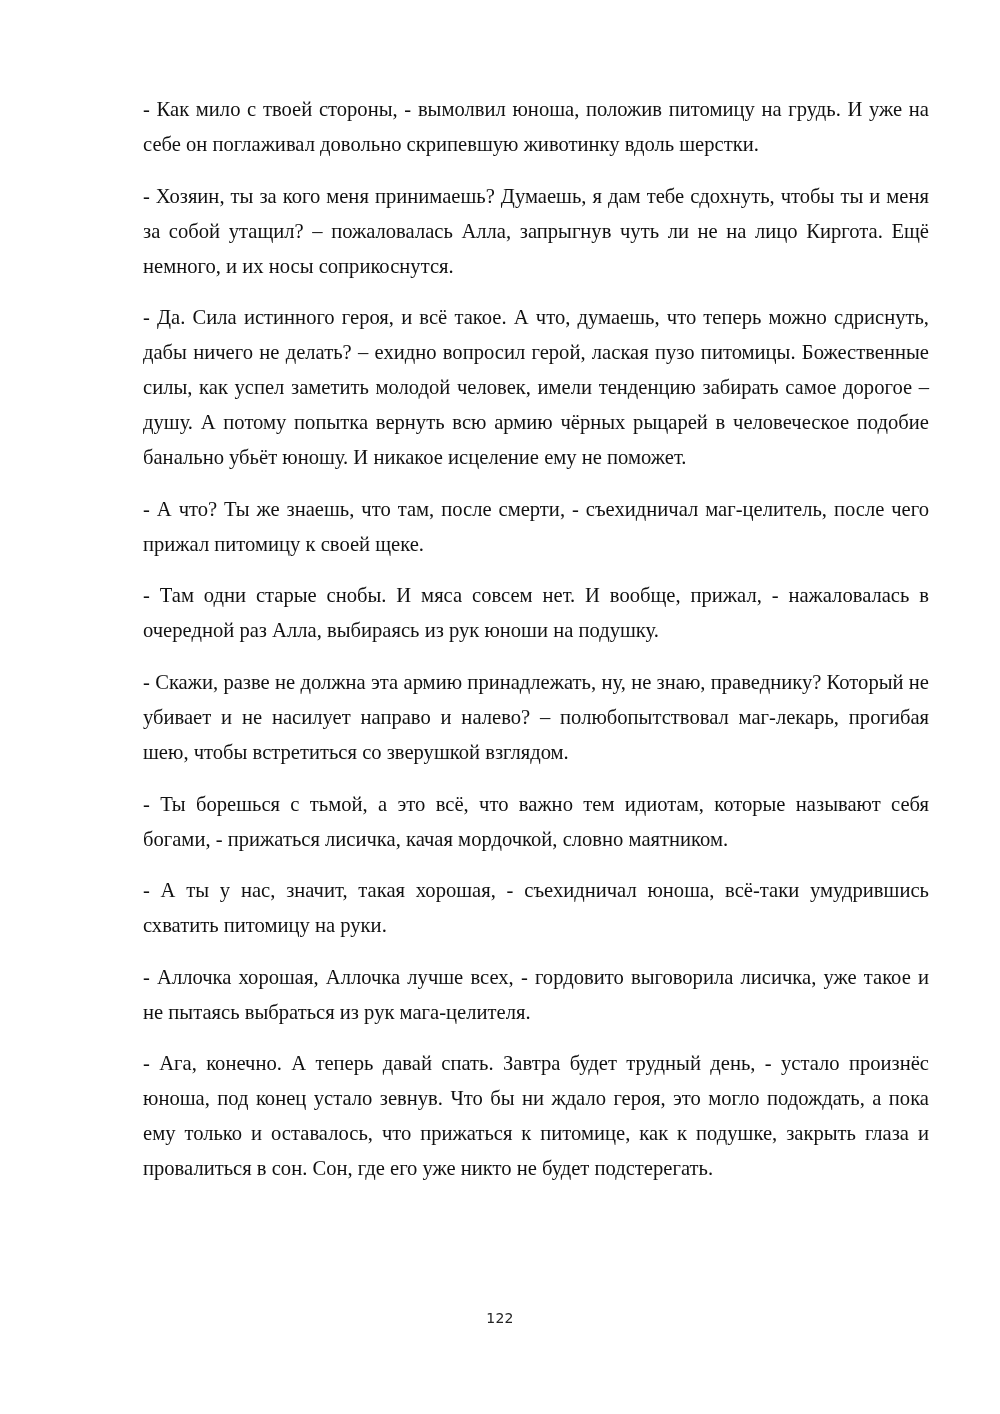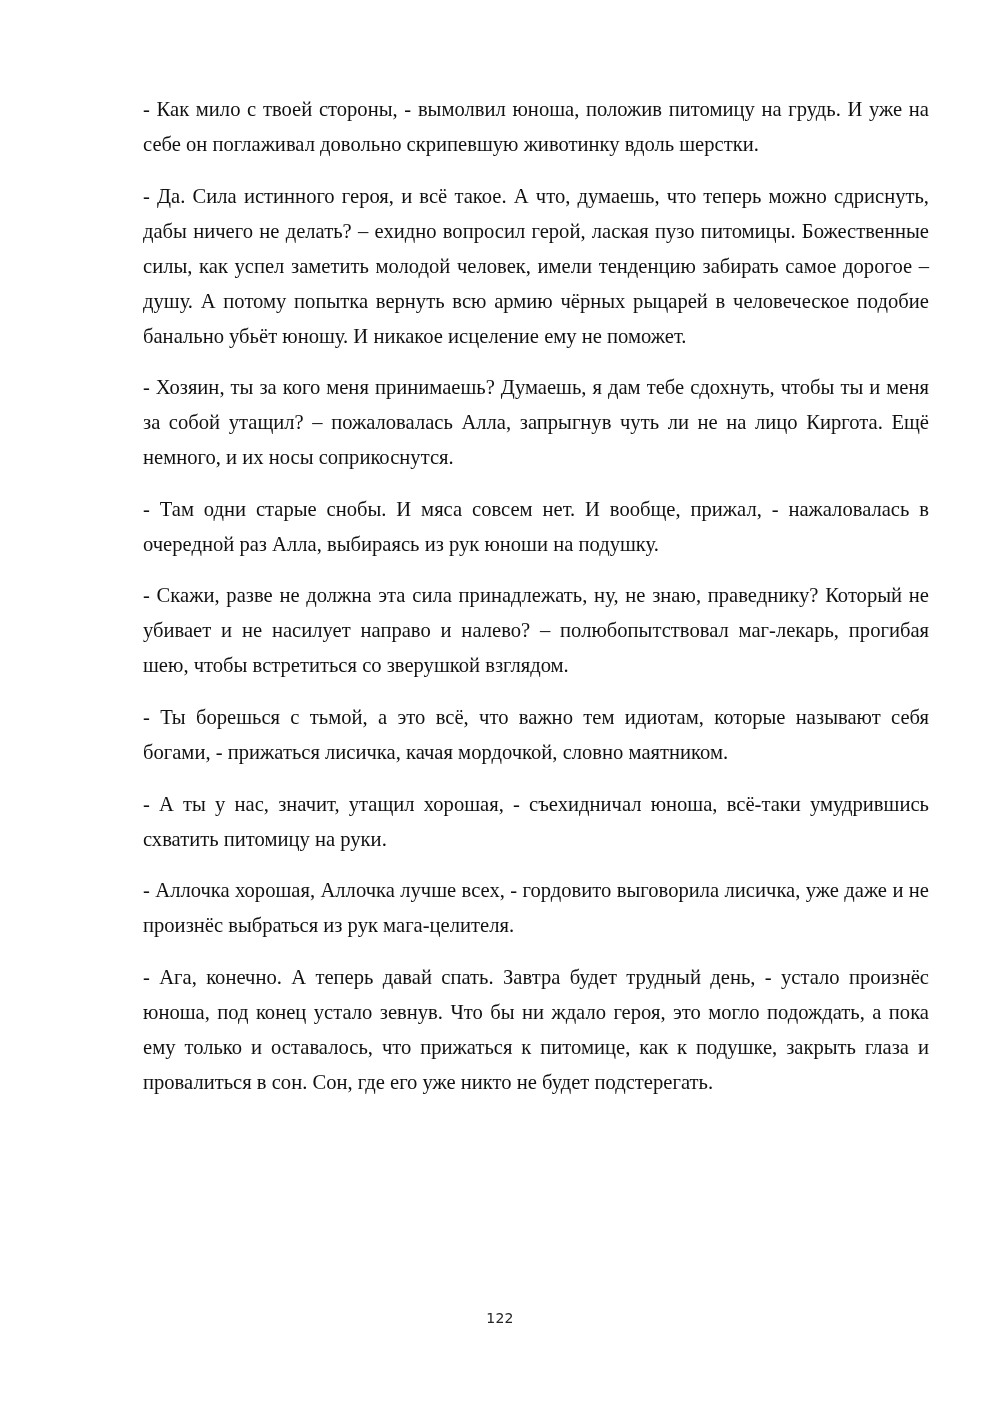--- a/index.html
+++ b/index.html
@@ -39,23 +39,24 @@
       font-size: 14px;
       color: #222222;
       letter-spacing: 0.3px;
     }
   </style>
 </head>
 <body>
 
 <div class="page">
   <p>- Как мило с твоей стороны, - вымолвил юноша, положив питомицу на грудь. И уже на себе он поглаживал довольно скрипевшую животинку вдоль шерстки.</p>
+  <p>- Хозяин, ты за кого меня принимаешь? Думаешь, я дам тебе сдохнуть, чтобы ты и меня за собой утащил? – пожаловалась Алла, запрыгнув чуть ли не на лицо Киргота. Ещё немного, и их носы соприкоснутся.</p>
   <p>- Да. Сила истинного героя, и всё такое. А что, думаешь, что теперь можно сдриснуть, дабы ничего не делать? – ехидно вопросил герой, лаская пузо питомицы. Божественные силы, как успел заметить молодой человек, имели тенденцию забирать самое дорогое – душу. А потому попытка вернуть всю армию чёрных рыцарей в человеческое подобие банально убьёт юношу. И никакое исцеление ему не поможет.</p>
-  <p>- Хозяин, ты за кого меня принимаешь? Думаешь, я дам тебе сдохнуть, чтобы ты и меня за собой утащил? – пожаловалась Алла, запрыгнув чуть ли не на лицо Киргота. Ещё немного, и их носы соприкоснутся.</p>
+  <p>- А что? Ты же знаешь, что там, после смерти, - съехидничал маг-целитель, после чего прижал питомицу к своей щеке.</p>
   <p>- Там одни старые снобы. И мяса совсем нет. И вообще, прижал, - нажаловалась в очередной раз Алла, выбираясь из рук юноши на подушку.</p>
-  <p>- Скажи, разве не должна эта сила принадлежать, ну, не знаю, праведнику? Который не убивает и не насилует направо и налево? – полюбопытствовал маг-лекарь, прогибая шею, чтобы встретиться со зверушкой взглядом.</p>
+  <p>- Скажи, разве не должна эта армию принадлежать, ну, не знаю, праведнику? Который не убивает и не насилует направо и налево? – полюбопытствовал маг-лекарь, прогибая шею, чтобы встретиться со зверушкой взглядом.</p>
   <p>- Ты борешься с тьмой, а это всё, что важно тем идиотам, которые называют себя богами, - прижаться лисичка, качая мордочкой, словно маятником.</p>
-  <p>- А ты у нас, значит, утащил хорошая, - съехидничал юноша, всё-таки умудрившись схватить питомицу на руки.</p>
-  <p>- Аллочка хорошая, Аллочка лучше всех, - гордовито выговорила лисичка, уже даже и не произнёс выбраться из рук мага-целителя.</p>
+  <p>- А ты у нас, значит, такая хорошая, - съехидничал юноша, всё-таки умудрившись схватить питомицу на руки.</p>
+  <p>- Аллочка хорошая, Аллочка лучше всех, - гордовито выговорила лисичка, уже такое и не пытаясь выбраться из рук мага-целителя.</p>
   <p>- Ага, конечно. А теперь давай спать. Завтра будет трудный день, - устало произнёс юноша, под конец устало зевнув. Что бы ни ждало героя, это могло подождать, а пока ему только и оставалось, что прижаться к питомице, как к подушке, закрыть глаза и провалиться в сон. Сон, где его уже никто не будет подстерегать.</p>
 </div>
 
 <div class="page-number">122</div>
 
 </body></html>

